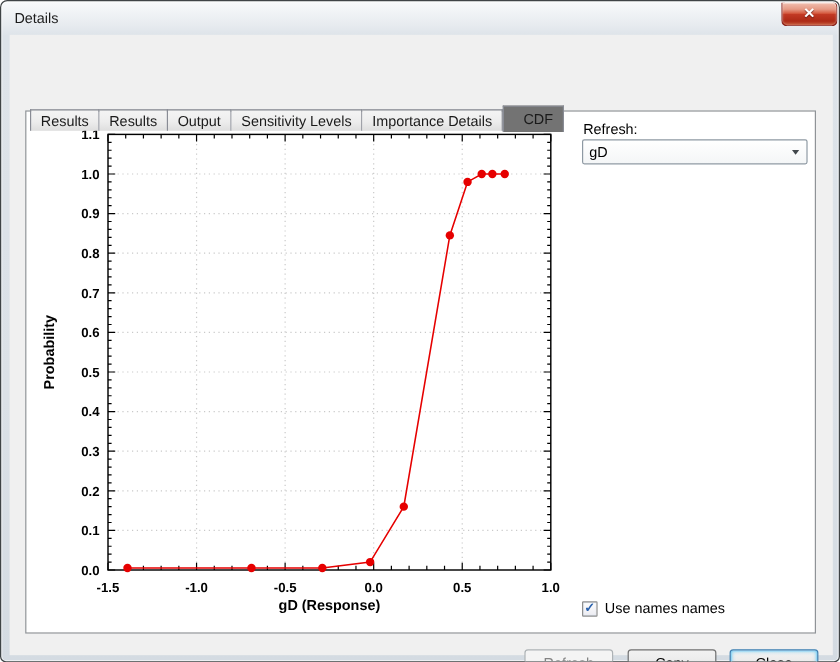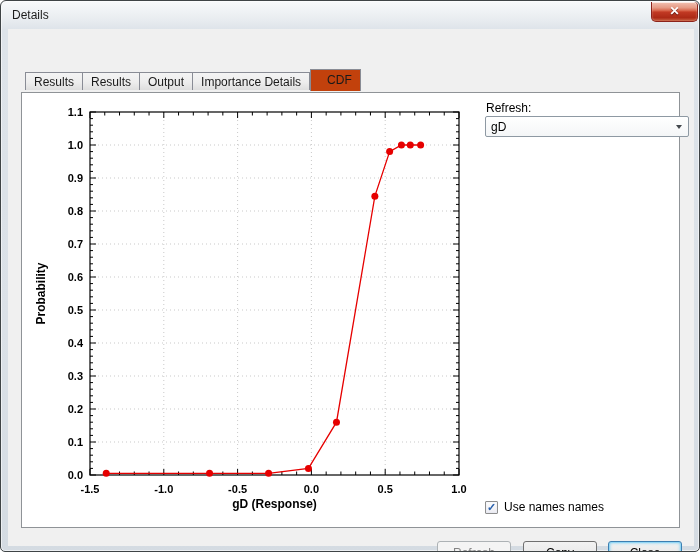--- a/index.html
+++ b/index.html
@@ -18,41 +18,41 @@
     border:1px solid #8c231b; border-top:none; border-radius:0 4px 5px 5px;
     background:linear-gradient(180deg,#f2c1b2 0%,#e59a85 30%,#d55b40 48%,#c23a24 52%,#ad2a16 82%,#c75c3c 100%);
     box-shadow:inset 0 1px 0 rgba(255,255,255,.65), inset 0 0 2px rgba(255,255,255,.4);
     cursor:default; text-align:center;
   }
   .close-glyph { font-size:12px; font-weight:bold; color:#fff; line-height:19px;
     text-shadow:0 1px 1px rgba(60,0,0,.7); display:block; }
 
   .client { position:absolute; left:7px; top:28px; width:686px; height:517px; background:#f0f0f0; }
 
-  .tabstrip { position:absolute; left:17px; top:39px; height:22px; display:flex; align-items:flex-end; z-index:3; }
+  .tabstrip { position:absolute; left:17px; top:58px; height:22px; display:flex; align-items:flex-end; z-index:3; }
   .tab {
     height:18px; padding:0 8px; margin-right:0; font-size:12px; color:#1a1a1a;
     border:1px solid #898c95; border-bottom:none; border-left:none;
     background:linear-gradient(180deg,#f4f4f4 0%,#ededed 55%,#dedede 100%);
     display:flex; align-items:center; white-space:nowrap; cursor:default;
   }
   .tab:first-child { border-left:1px solid #898c95; }
   .tab.active {
-    height:22px; background:#c2410c; border-left:1px solid #898c95;
+    height:22px; background:#737373; border-left:1px solid #898c95;
     margin-bottom:-1px; padding-bottom:1px; position:relative; z-index:4;padding-left:16px;
   }
 
   .tabpanel { position:absolute; left:13px; top:63px; width:659px; height:436px;
     background:#fff; border:1px solid #8f9397; z-index:1; }
 
   .chart-svg { position:absolute; left:20px; top:68px; z-index:2; }
 
   .response-label { position:absolute; left:478px; top:72px; font-size:12px; color:#000; z-index:2; }
   .combobox {
-    position:absolute; left:477px; top:87px; width:204px; height:21px; z-index:2;
+    position:absolute; left:477px; top:87px; width:188px; height:21px; z-index:2;
     border:1px solid #8e99a3; border-radius:2px; background:linear-gradient(180deg,#ffffff,#f4f6f7);
     font-size:12px; color:#000; display:flex; align-items:center; padding-left:5px; cursor:default;
   }
   .combo-arrow { position:absolute; right:6px; top:8px; width:0; height:0;
     border-left:3.5px solid transparent; border-right:3.5px solid transparent;
     border-top:4px solid #42474c; }
 
   .checkbox-row { position:absolute; left:477px; top:471px; display:flex; align-items:center;
     font-size:12px; color:#000; z-index:2; cursor:default; }
   .checkbox-box {
@@ -84,20 +84,21 @@
     </div>
   </div>
 
   <div class="client">
     <div class="tabpanel"></div>
 
     <div class="tabstrip">
       <div class="tab">Results</div>
       <div class="tab">Results</div>
       <div class="tab">Output</div>
+      <div class="tab">Sensitivity Levels</div>
       <div class="tab">Importance Details</div>
       <div class="tab active">CDF</div>
     </div>
 
     <svg class="chart-svg" width="440" height="420">
         <rect x="62" y="15" width="369" height="363" fill="#ffffff" stroke="none"></rect>
         <line x1="135.8" y1="15" x2="135.8" y2="378" stroke="#c9c9c9" stroke-width="1" stroke-dasharray="1 3"></line>
         <line x1="209.6" y1="15" x2="209.6" y2="378" stroke="#c9c9c9" stroke-width="1" stroke-dasharray="1 3"></line>
         <line x1="283.4" y1="15" x2="283.4" y2="378" stroke="#c9c9c9" stroke-width="1" stroke-dasharray="1 3"></line>
         <line x1="357.2" y1="15" x2="357.2" y2="378" stroke="#c9c9c9" stroke-width="1" stroke-dasharray="1 3"></line>

